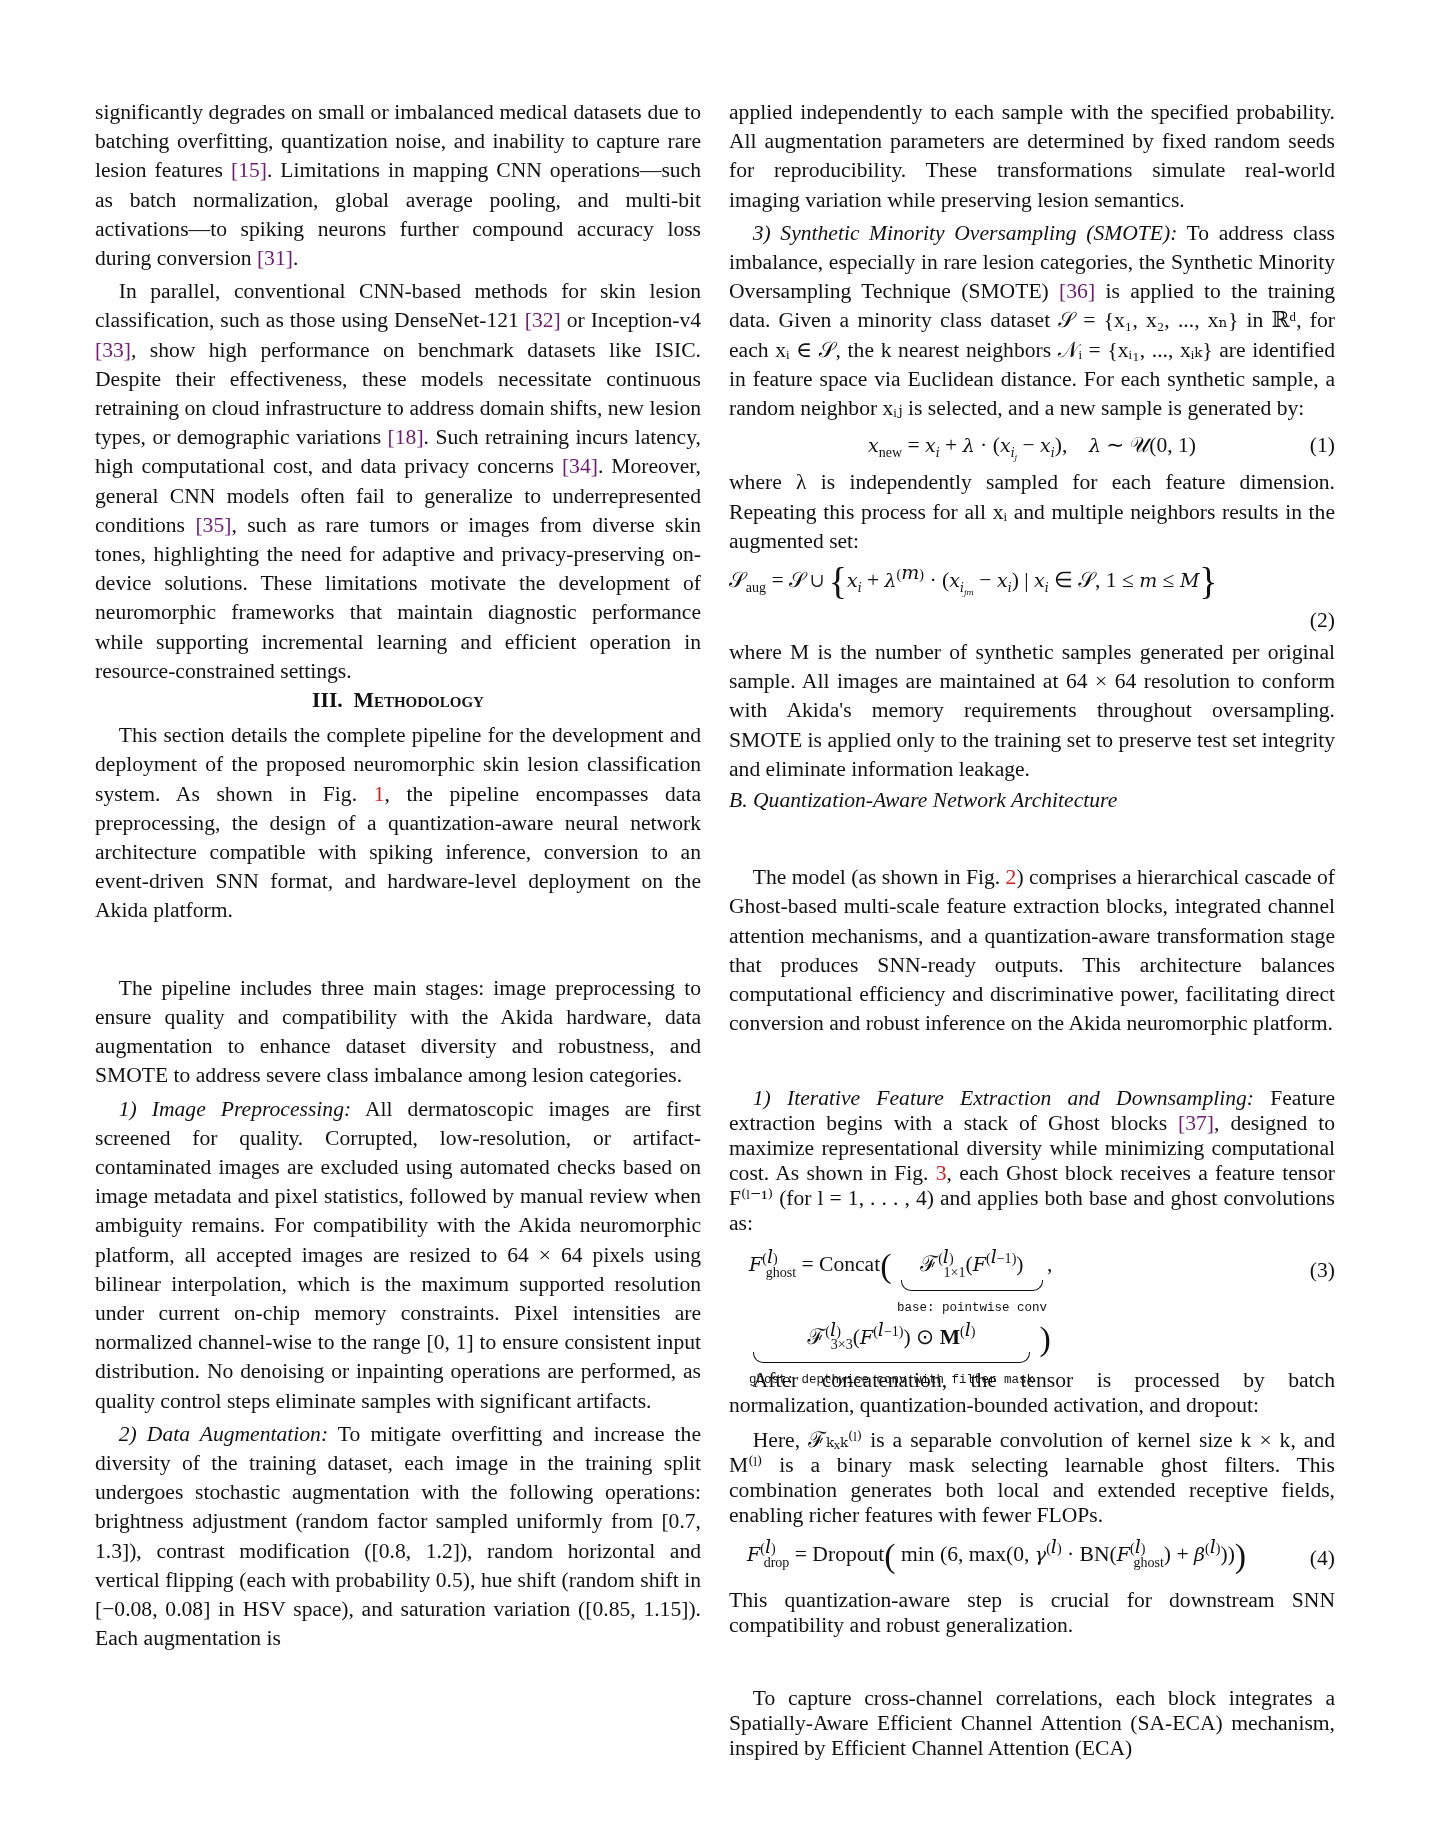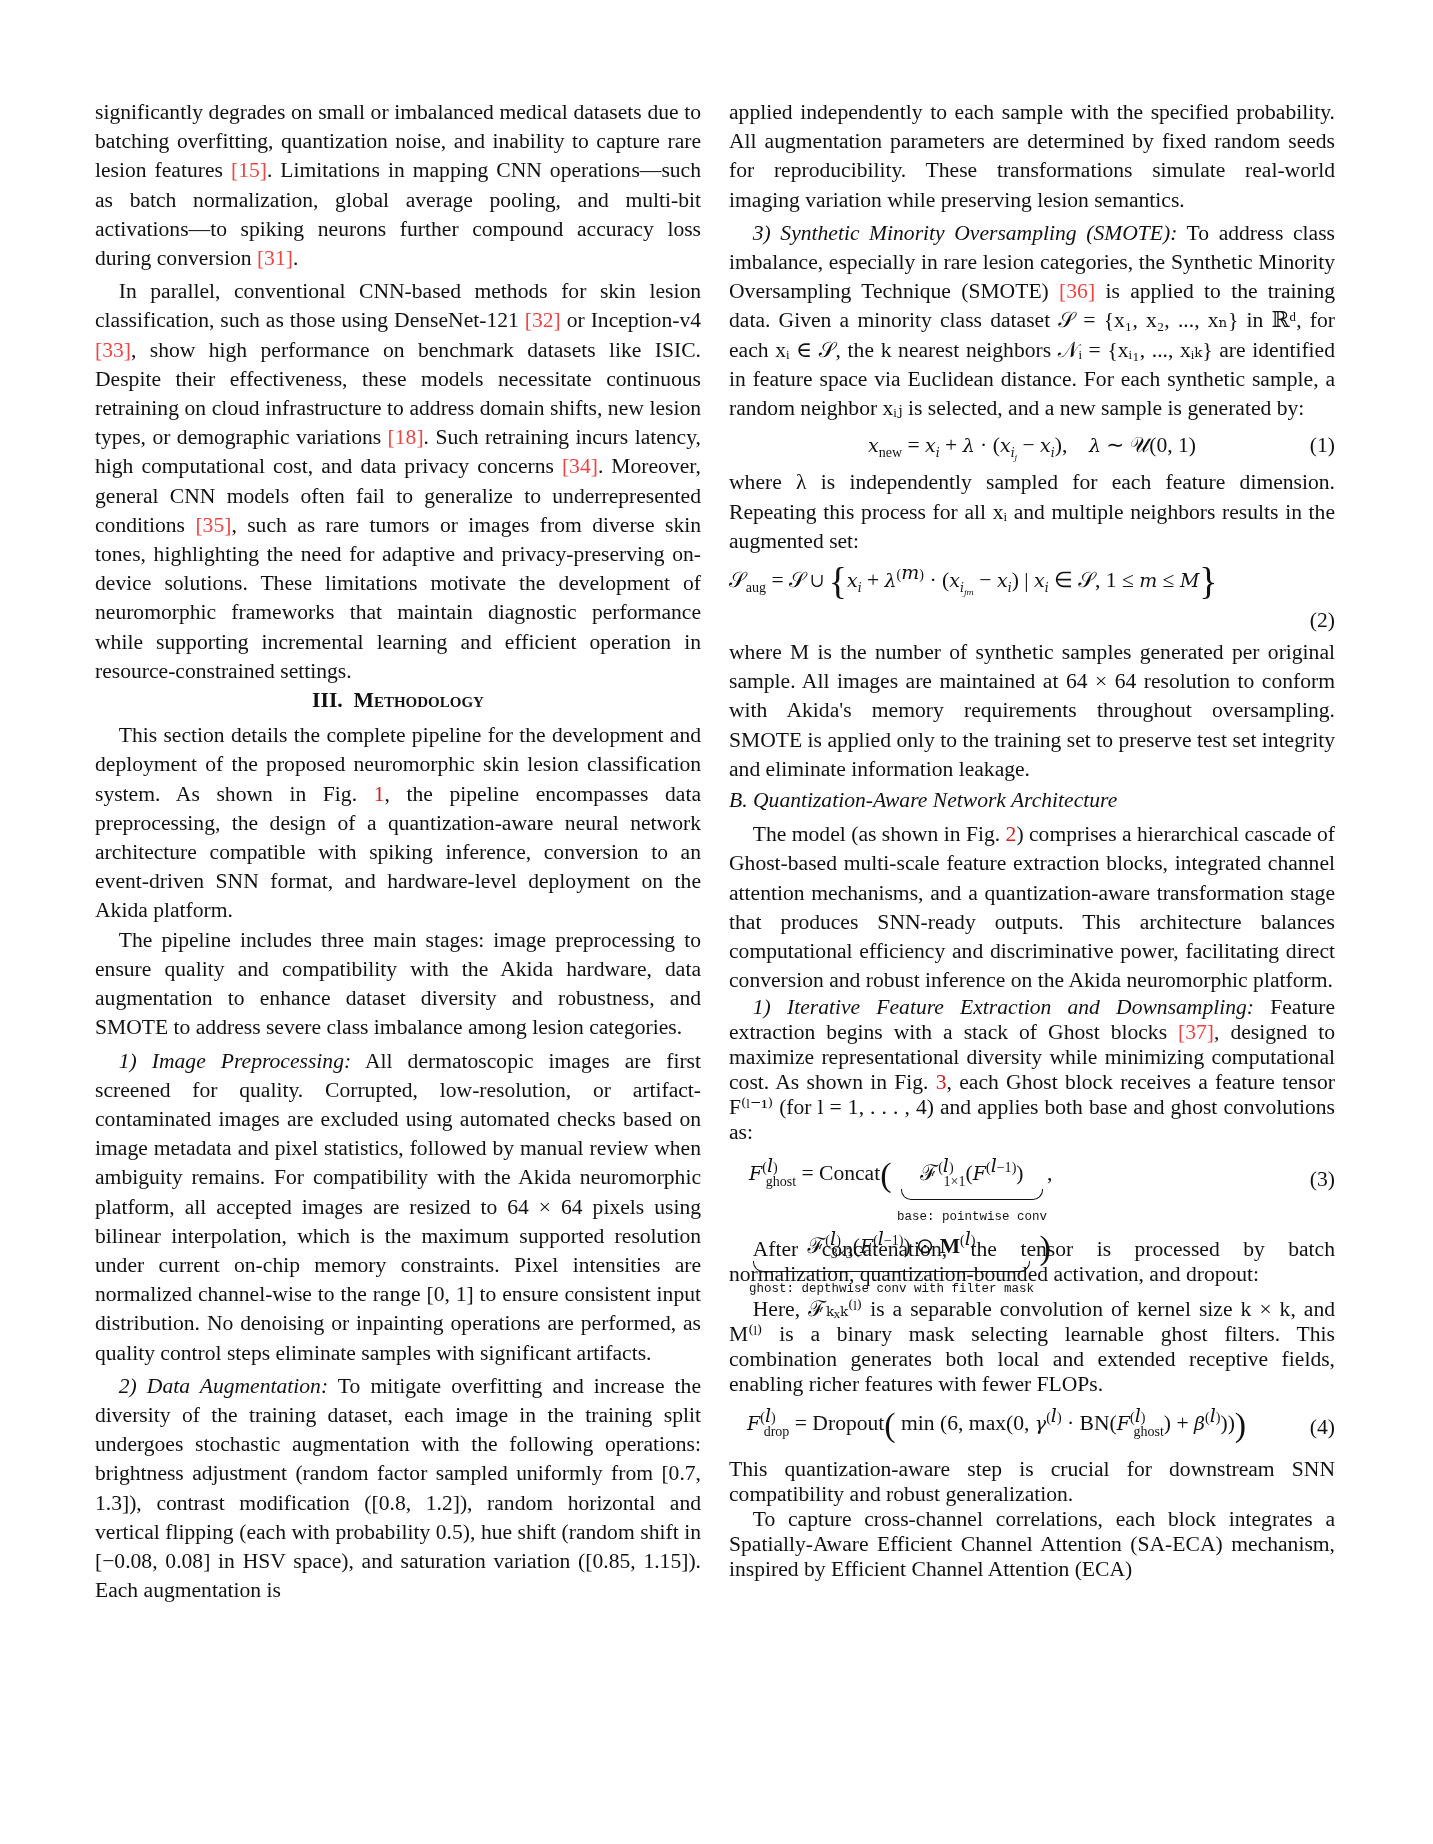--- a/index.html
+++ b/index.html
@@ -2,26 +2,26 @@
 <html><head>
 <meta charset="utf-8">
 <style>
   html, body { margin:0; padding:0; background:#ffffff; }
   body { width:1433px; height:1844px; position:relative; overflow:hidden;
          font-family:"Liberation Serif", "DejaVu Serif", serif; color:#111; }
   .col { position:absolute; top:98px; width:606px; font-size:21.6px; line-height:29.2px; }
   .col.left { left:95px; }
   .col.right { left:729px; }
   p { margin:0; text-align:justify; hyphens:manual; }
-  p.ind { text-indent:1.1em; }
+  p.ind { text-indent:1.1em;margin-top:48px; }
   .sec { text-align:center; font-size:21.6px; margin:0; }
   .sec .sc { font-variant:small-caps; }
   .subsec { font-style:italic; margin:3px 0 5px 0; }
   .runin { font-style:italic; }
-  .cite { color:#ef4444; }
+  .cite { color:#701a75; }
   .figref { color:#d42020; }
   .eq { position:relative; text-align:center; margin:8px 0 8px 0; font-size:21.6px; }
   .eq .num { position:absolute; right:0; top:0; }
   .eq2 .num { top:40px; }
   .mathbody { font-family:"Liberation Serif", serif; }
   .mathbody i { font-family:"DejaVu Serif", serif; font-size:19px; }
   sub, sup { font-size:65%; line-height:0; }
   .brace-wrap { display:inline-block; text-align:center; vertical-align:top; }
   .brace { display:block; height:10px; border:1.5px solid #111; border-top:none; border-radius:0 0 10px 10px; margin:0 4px; }
   .brace-label { display:block; font-size:12.5px; white-space:nowrap; margin-top:3px;font-family:Liberation Mono, monospace; }

